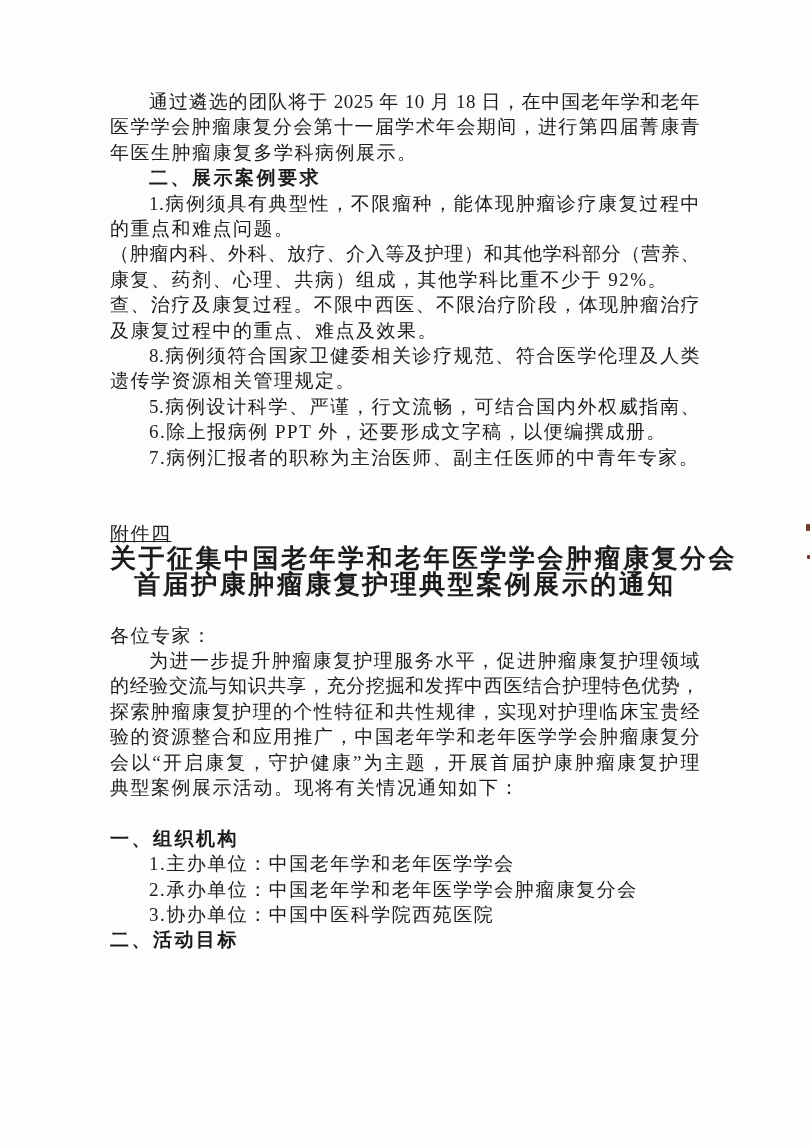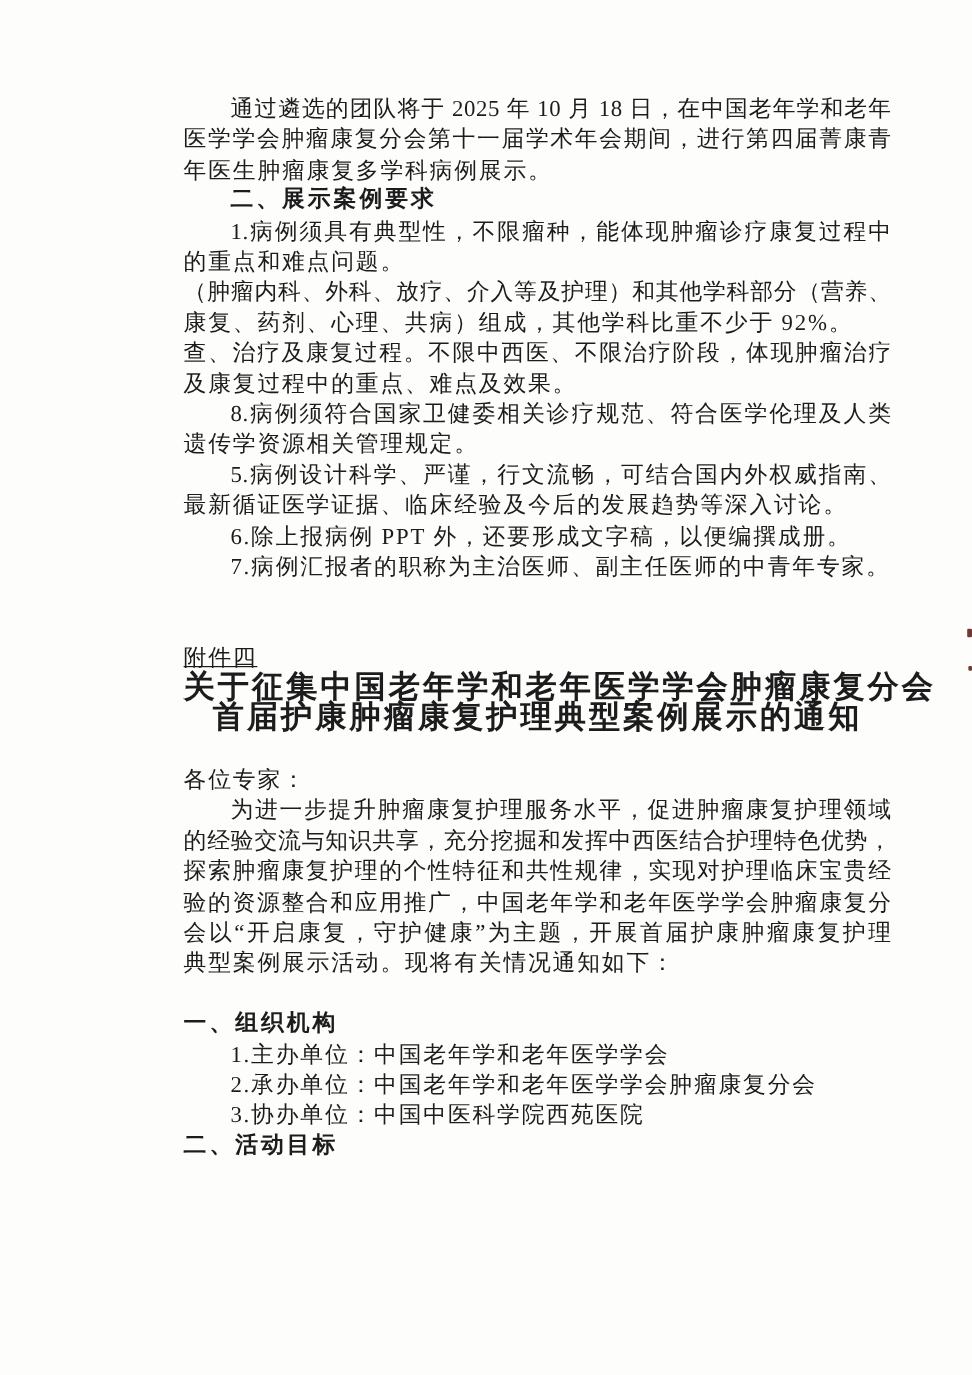--- a/index.html
+++ b/index.html
@@ -11,41 +11,40 @@
     position: relative;
     width: 810px;
     height: 1146px;
     background: #fdfdfc;
     overflow: hidden;
     color: #1c1c1c;
     font-family: "Liberation Serif", "DejaVu Serif", serif;
   }
   .content {
     position: absolute;
-    top: 79px;
+    top: 89px;
     left: 110px;
     width: 590px;
-    margin-left: 43px;
   }
   .line {
     font-size: 19px;
     line-height: 25.4px;
     letter-spacing: 1.5px;
     white-space: nowrap;
   }
   .stretch {
     white-space: normal;
     text-align: justify;
     text-align-last: justify;
     text-justify: inter-character;
     letter-spacing: 0.5px;
   }
   .indent { padding-left: 39px; }
   .bold {
-    font-family: Liberation Mono, monospace;
+    font-family: Liberation Sans, sans-serif;
     font-weight: 700;
     letter-spacing: 2.5px;
   }
   .center {
     text-align: center;
     text-align-last: center;
     padding-left: 0;
   }
   .title-line {
     font-size: 26px;
@@ -77,21 +76,20 @@
     <div class="line stretch">（肿瘤内科、外科、放疗、介入等及护理）和其他学科部分（营养、</div>
     <div class="line">康复、药剂、心理、共病）组成，其他学科比重不少于 92%。</div>
 
     <div class="line stretch">查、治疗及康复过程。不限中西医、不限治疗阶段，体现肿瘤治疗</div>
     <div class="line">及康复过程中的重点、难点及效果。</div>
 
     <div class="line indent stretch">8.病例须符合国家卫健委相关诊疗规范、符合医学伦理及人类</div>
     <div class="line">遗传学资源相关管理规定。</div>
 
     <div class="line indent stretch">5.病例设计科学、严谨，行文流畅，可结合国内外权威指南、</div>
-    <div class="line">最新循证医学证据、临床经验及今后的发展趋势等深入讨论。</div>
 
     <div class="line indent">6.除上报病例 PPT 外，还要形成文字稿，以便编撰成册。</div>
     <div class="line indent">7.病例汇报者的职称为主治医师、副主任医师的中青年专家。</div>
 
     <div class="line gap2">附件四</div>
 
     <div class="line bold center title-line">关于征集中国老年学和老年医学学会肿瘤康复分会</div>
     <div class="line bold center title-line">首届护康肿瘤康复护理典型案例展示的通知</div>
 
     <div class="line gap1">各位专家：</div>

